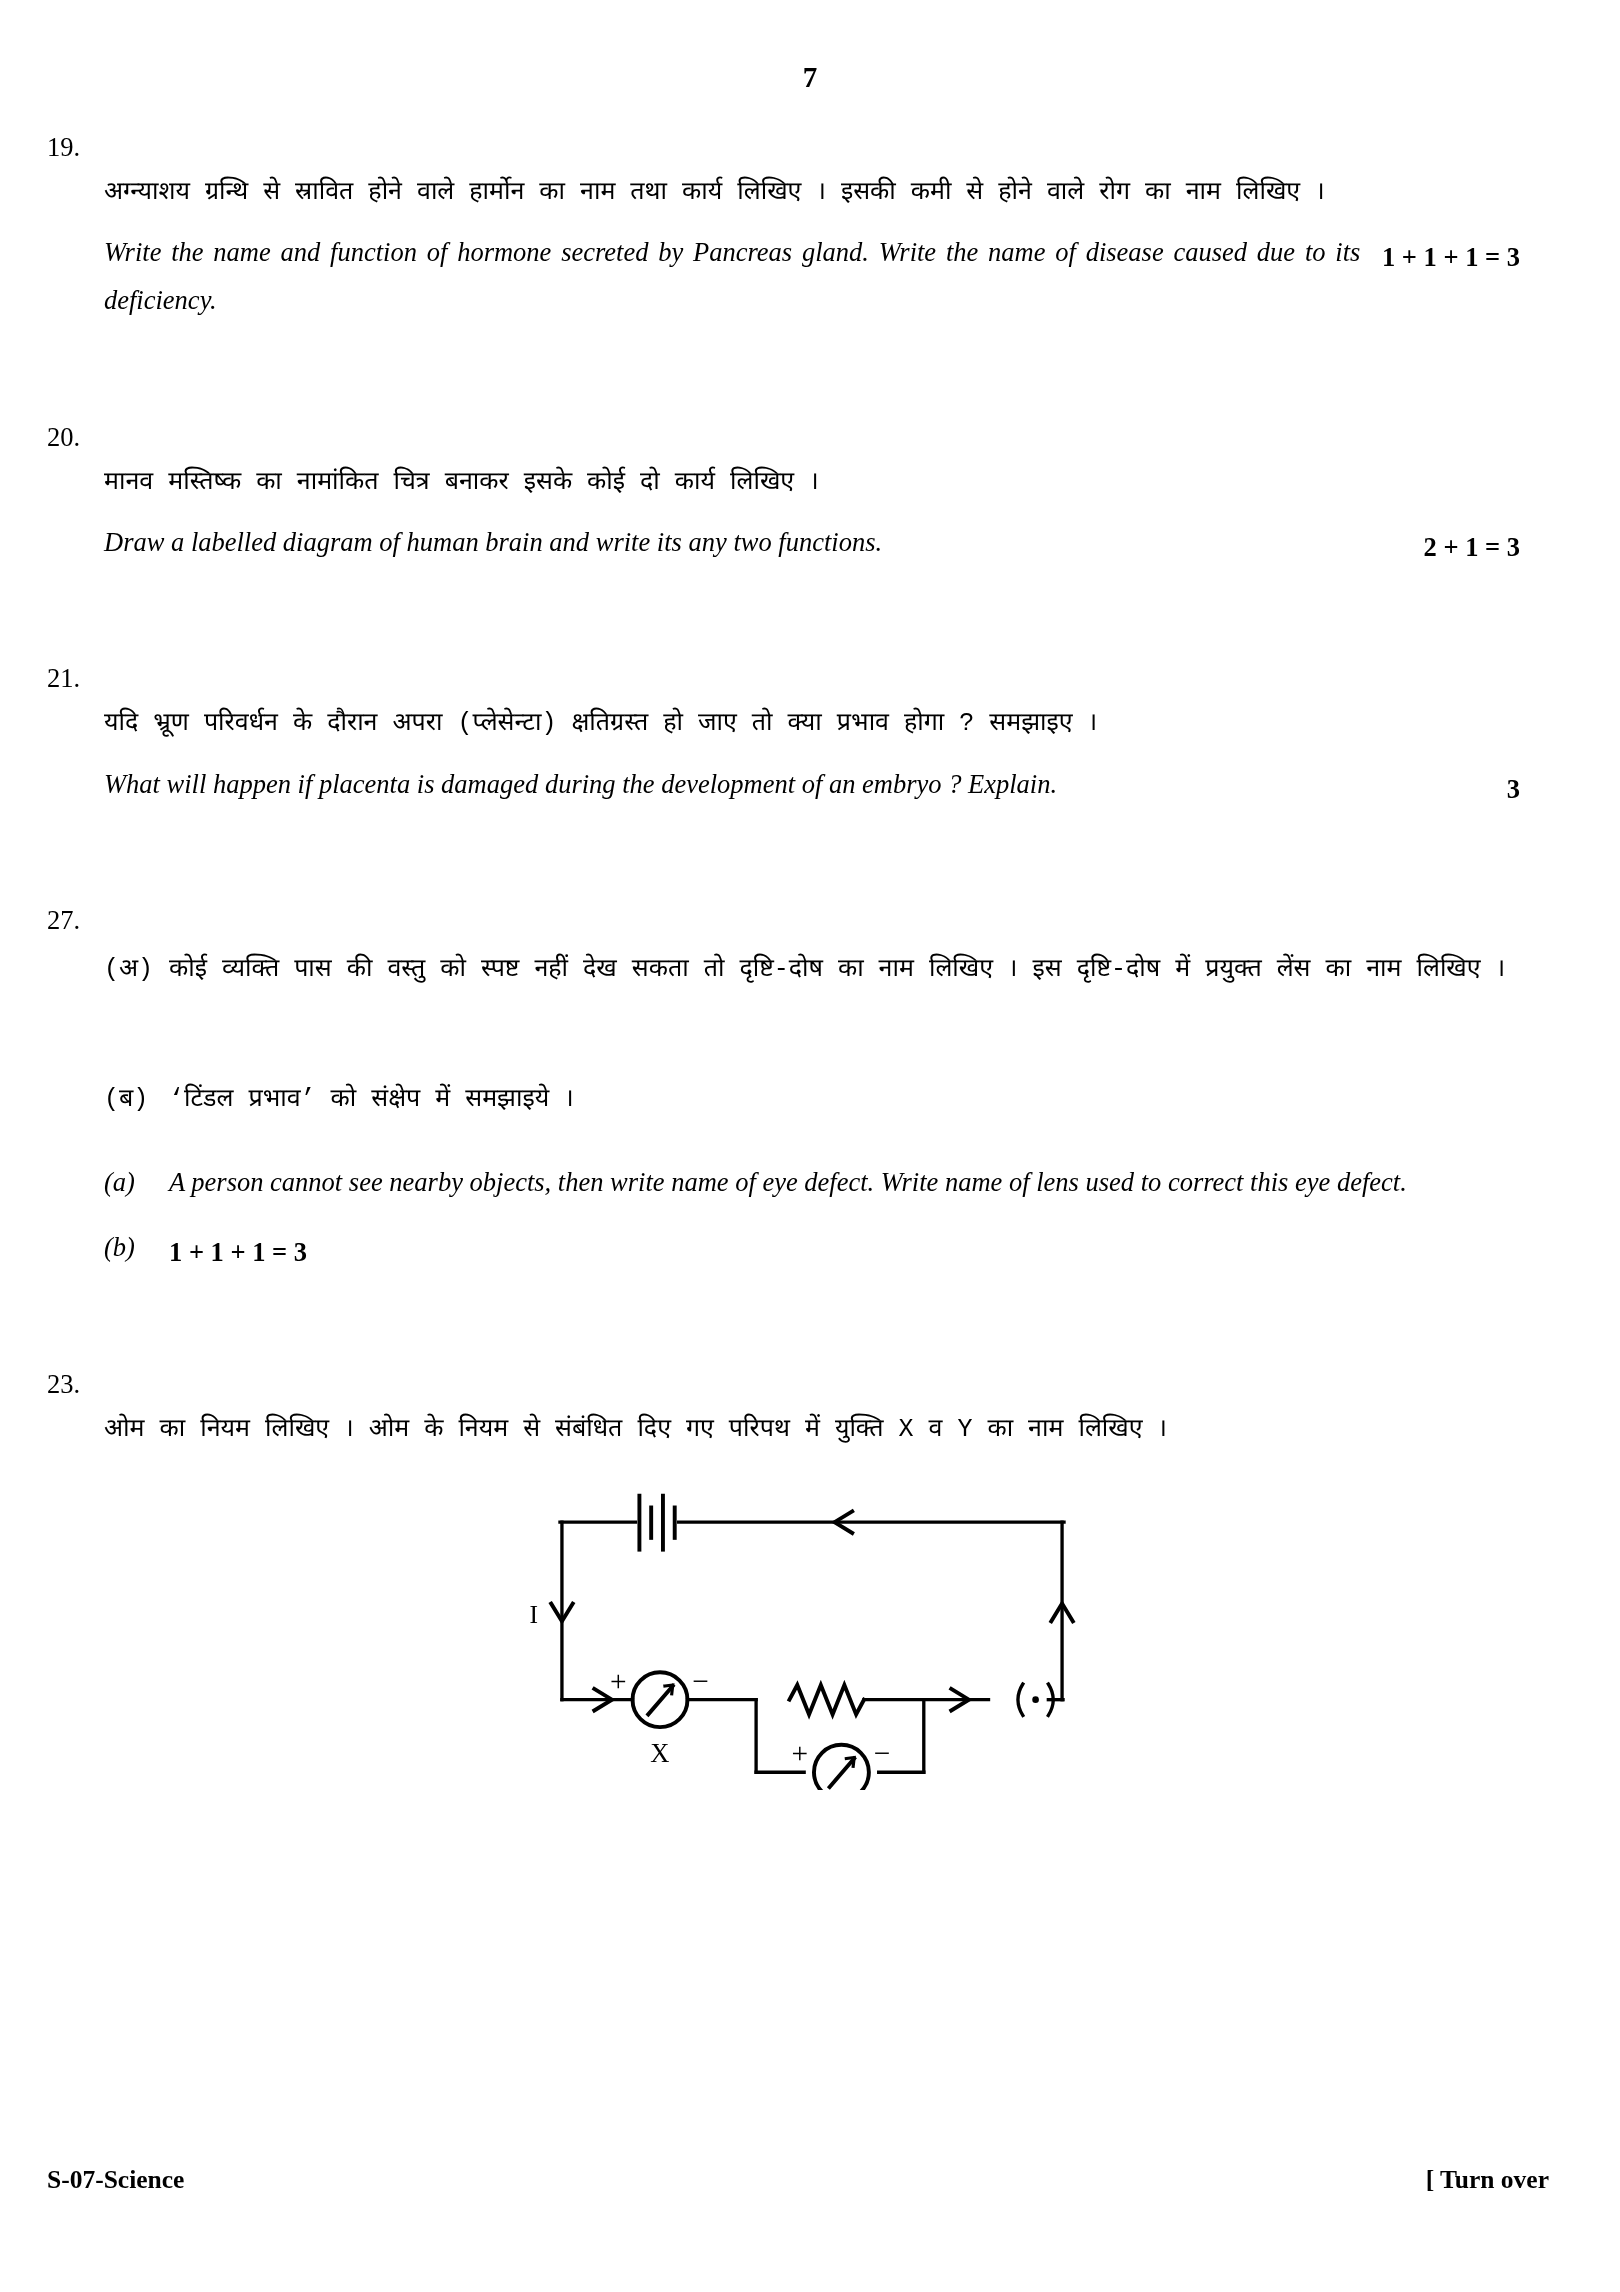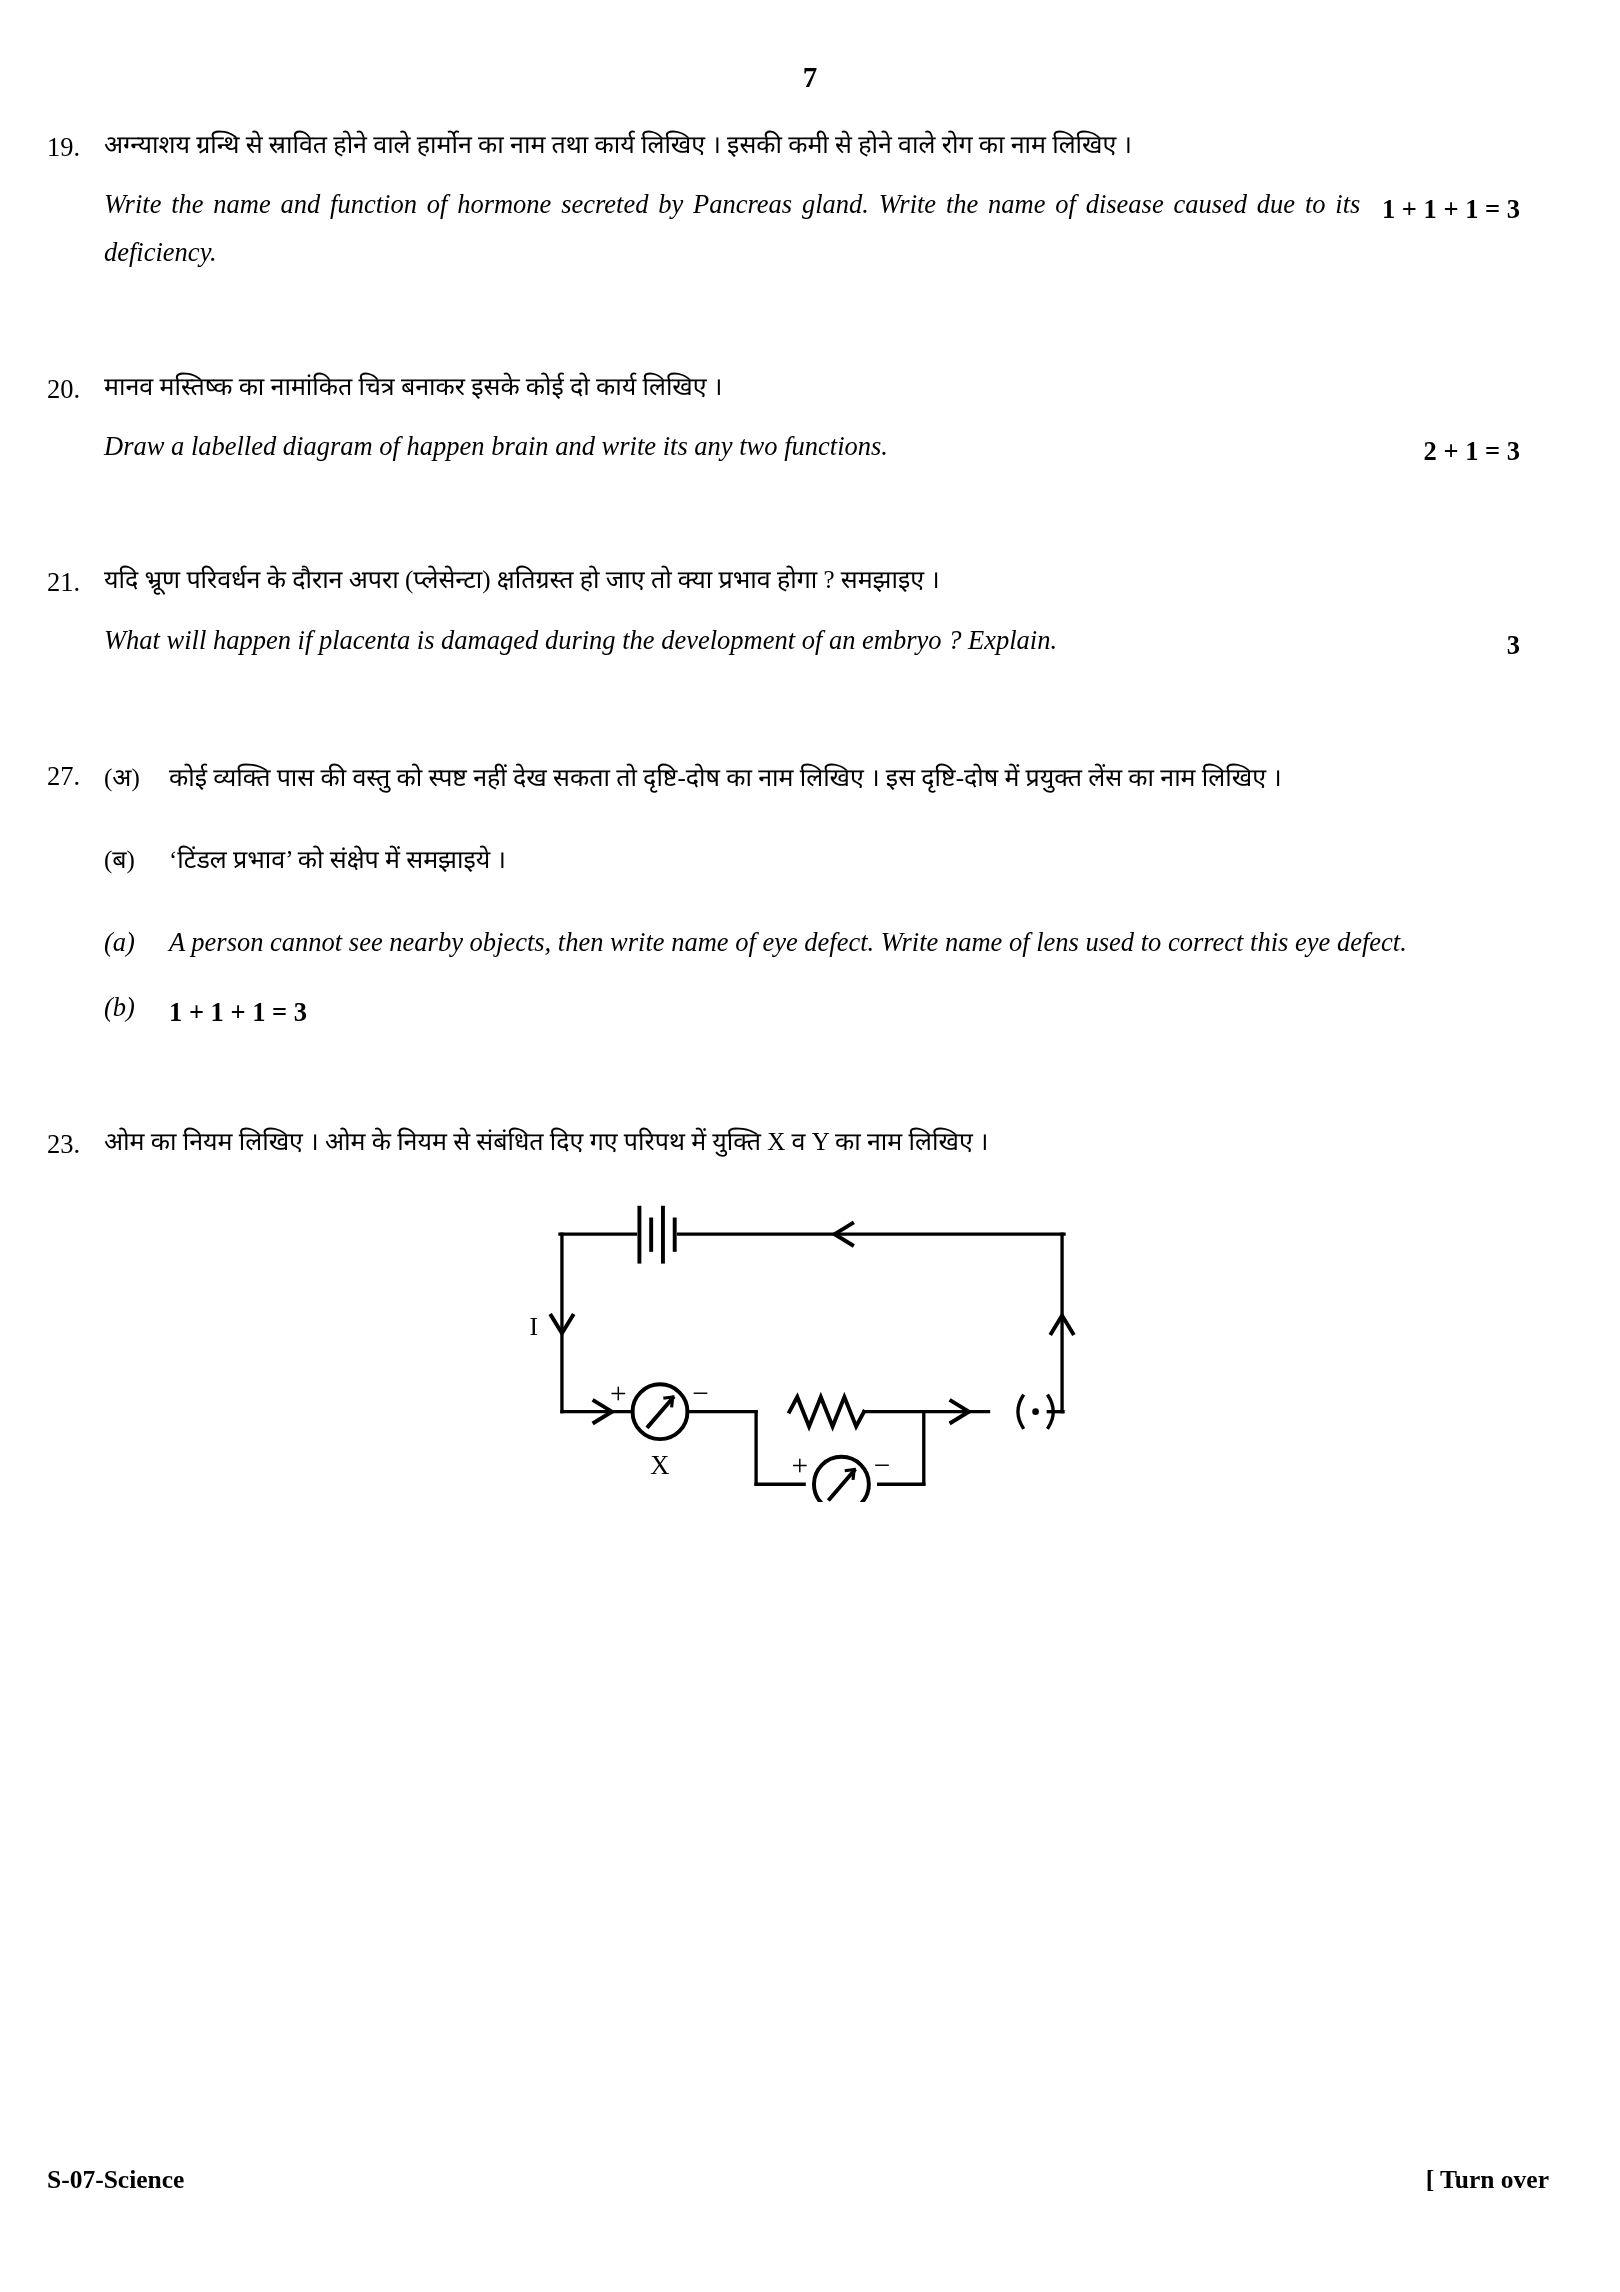--- a/index.html
+++ b/index.html
@@ -40,24 +40,25 @@
     font-size: 26.5px;
     font-family: "Liberation Serif", serif;
     line-height: 1.72;
     padding-top: 2px;
   }
   .qbody {
     flex: 1 1 auto;
     min-width: 0;
   }
   .hindi {
-    font-family: Liberation Serif, serif;
+    font-family: Liberation Mono, monospace;
     font-size: 25px;
     line-height: 1.78;
     text-align: left;
+    margin-top: 48px;
   }
   .hindi.justify {
     text-align: justify;
     text-align-last: left;
   }
   .english {
     font-family: "Liberation Serif", serif;
     font-size: 26.5px;
     line-height: 1.80;
     text-align: left;
@@ -141,21 +142,21 @@
     </div>
 
     <div class="gap-lg"></div>
 
     <div class="qblock">
       <div class="qnum">20.</div>
       <div class="qbody">
         <div class="hindi">मानव मस्तिष्क का नामांकित चित्र बनाकर इसके कोई दो कार्य लिखिए ।</div>
         <div class="gap-sm"></div>
         <div class="line-with-marks">
-          <div class="txt english">Draw a labelled diagram of happen brain and write its any two functions.</div>
+          <div class="txt english">Draw a labelled diagram of human brain and write its any two functions.</div>
           <div class="marks">2 + 1 = 3</div>
         </div>
       </div>
     </div>
 
     <div class="gap-lg"></div>
 
     <div class="qblock">
       <div class="qnum">21.</div>
       <div class="qbody">

